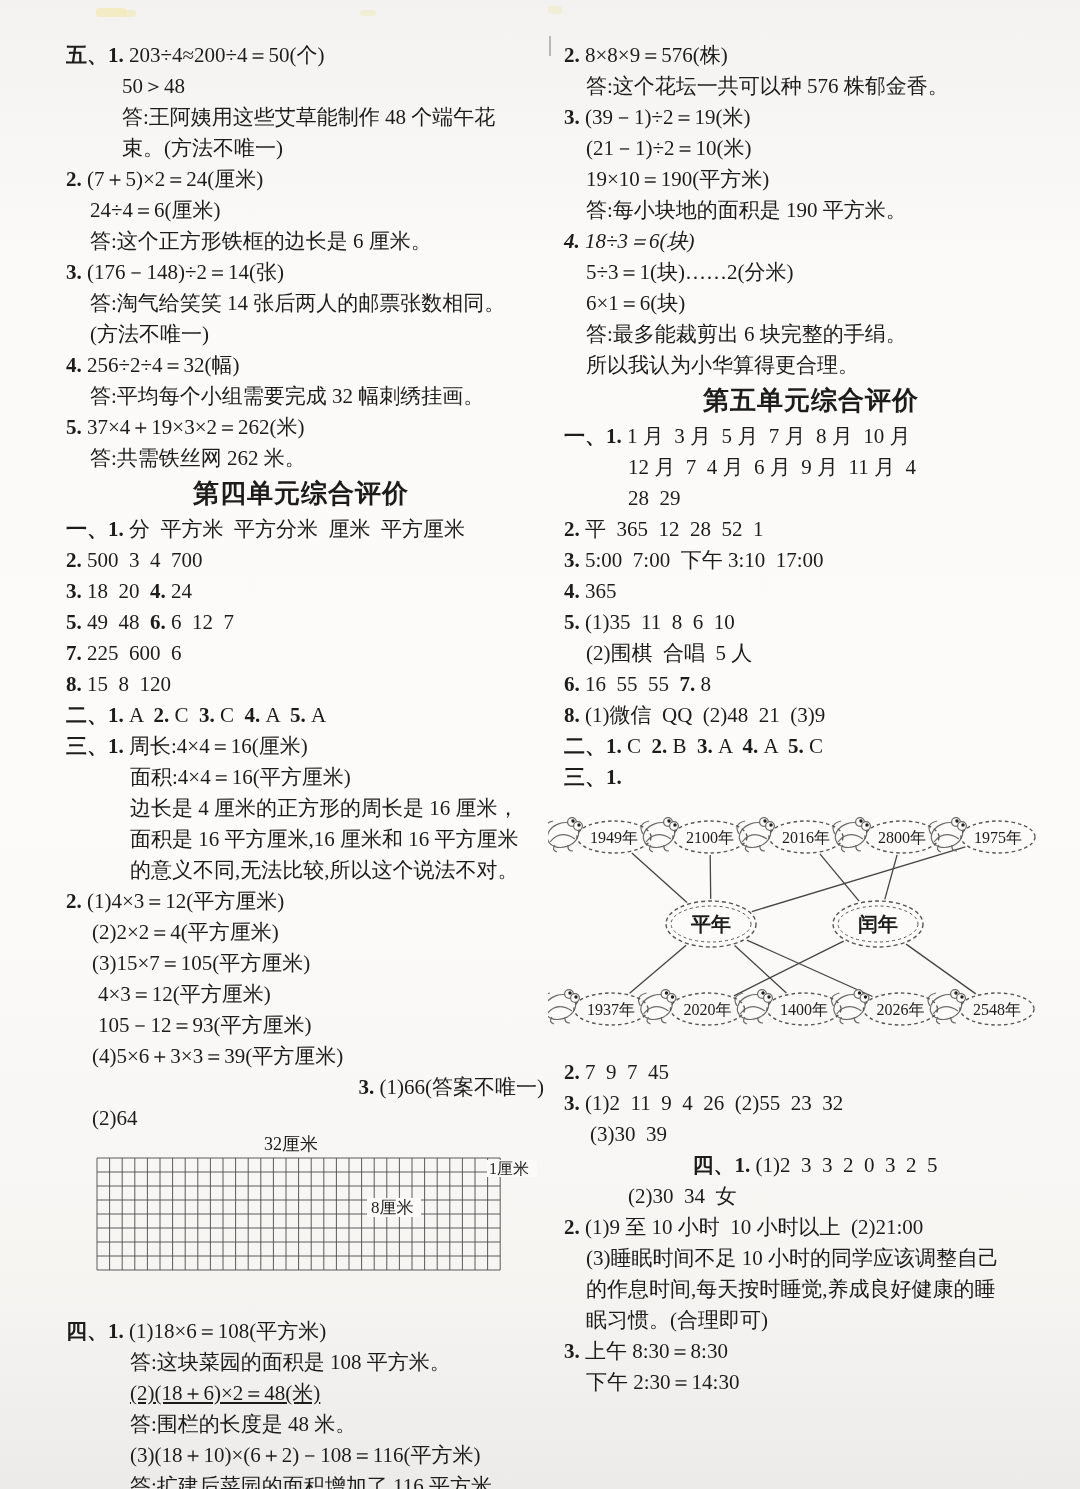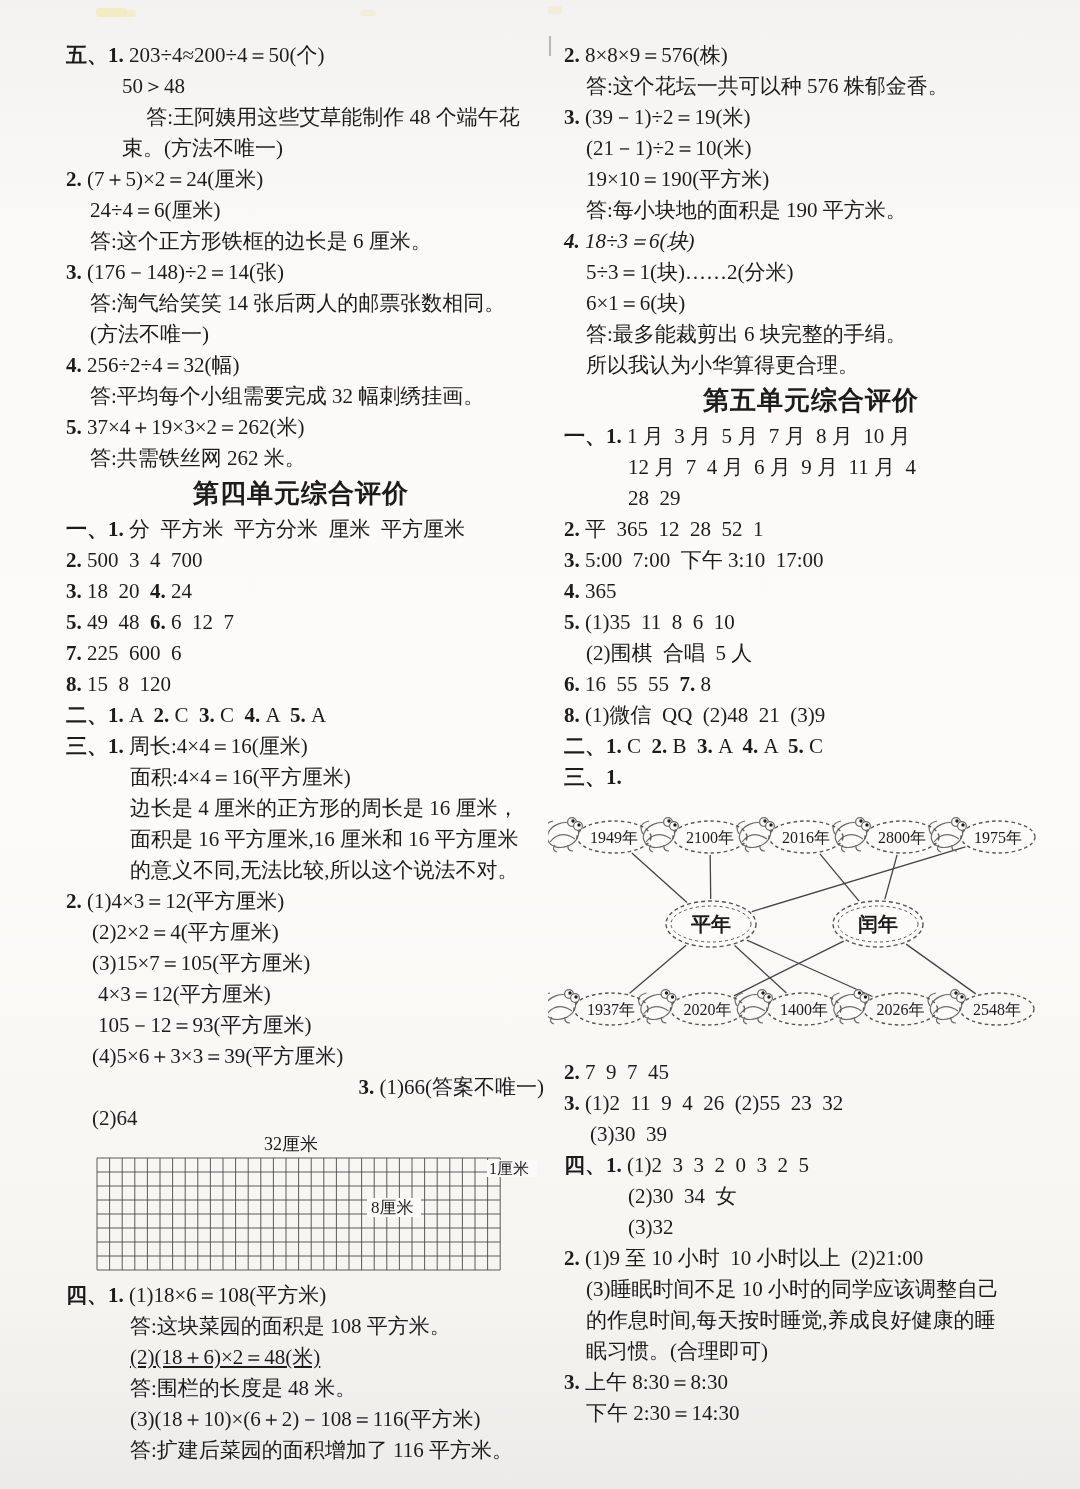--- a/index.html
+++ b/index.html
@@ -24,21 +24,21 @@
 
 <div class="artifact" style="left:96px;top:8px;width:30px;height:9px;background:#f0e6a0;opacity:.55;"></div>
 <div class="artifact" style="left:124px;top:10px;width:12px;height:7px;background:#f0e6a0;opacity:.45;"></div>
 <div class="artifact" style="left:360px;top:10px;width:16px;height:6px;background:#efe7b0;opacity:.4;"></div>
 <div class="artifact" style="left:548px;top:6px;width:14px;height:8px;background:#efe7b0;opacity:.4;"></div>
 <div class="artifact" style="left:549px;top:36px;width:2px;height:20px;background:#b9b7b3;border-radius:0;"></div>
 
 <div id="left-col" class="col">
     <div class="line" style="padding-left: 8px;"><span class="b">五、1. </span><span>203÷4≈200÷4＝50(个)</span></div>
     <div class="line" style="padding-left: 64px;"><span>50＞48</span></div>
-    <div class="line" style="padding-left: 64px; text-align: center;"><span>答:王阿姨用这些艾草能制作 48 个端午花</span></div>
+    <div class="line" style="padding-left: 64px;"><span>答:王阿姨用这些艾草能制作 48 个端午花</span></div>
     <div class="line" style="padding-left: 64px;"><span>束。(方法不唯一)</span></div>
     <div class="line" style="padding-left: 8px;"><span class="b">2. </span><span>(7＋5)×2＝24(厘米)</span></div>
     <div class="line" style="padding-left: 32px;"><span>24÷4＝6(厘米)</span></div>
     <div class="line" style="padding-left: 32px;"><span>答:这个正方形铁框的边长是 6 厘米。</span></div>
     <div class="line" style="padding-left: 8px;"><span class="b">3. </span><span>(176－148)÷2＝14(张)</span></div>
     <div class="line" style="padding-left: 32px;"><span>答:淘气给笑笑 14 张后两人的邮票张数相同。</span></div>
     <div class="line" style="padding-left: 32px;"><span>(方法不唯一)</span></div>
     <div class="line" style="padding-left: 8px;"><span class="b">4. </span><span>256÷2÷4＝32(幅)</span></div>
     <div class="line" style="padding-left: 32px;"><span>答:平均每个小组需要完成 32 幅刺绣挂画。</span></div>
     <div class="line" style="padding-left: 8px;"><span class="b">5. </span><span>37×4＋19×3×2＝262(米)</span></div>
@@ -109,21 +109,21 @@
           <line x1="2" y1="94" x2="405.2" y2="94"></line>
           <line x1="2" y1="108" x2="405.2" y2="108"></line>
           <line x1="2" y1="122" x2="405.2" y2="122"></line>
           <line x1="2" y1="136" x2="405.2" y2="136"></line>
         </g>
     <rect x="392" y="26" width="50" height="17" fill="#fbfaf8"></rect>
     <text x="394" y="40" font-size="16" fill="#1c1c1c">1厘米</text>
     <rect x="272" y="64" width="54" height="19" fill="#fbfaf8"></rect>
     <text x="276" y="79" font-size="17" fill="#1c1c1c">8厘米</text>
   </svg></div>
-    <div class="line" style="padding-left: 8px;"><span class="b">四、1. </span><span>(1)18×6＝108(平方米)</span></div>
+    <div class="line" style="padding-left: 8px; margin-top: 36px;"><span class="b">四、1. </span><span>(1)18×6＝108(平方米)</span></div>
     <div class="line" style="padding-left: 72px;"><span>答:这块菜园的面积是 108 平方米。</span></div>
     <div class="line" style="padding-left: 72px; text-decoration: underline;"><span>(2)(18＋6)×2＝48(米)</span></div>
     <div class="line" style="padding-left: 72px;"><span>答:围栏的长度是 48 米。</span></div>
     <div class="line" style="padding-left: 72px;"><span>(3)(18＋10)×(6＋2)－108＝116(平方米)</span></div>
     <div class="line" style="padding-left: 72px;"><span>答:扩建后菜园的面积增加了 116 平方米。</span></div>
   </div>
 <div id="right-col" class="col">
     <div class="line" style="padding-left: 8px;"><span class="b">2. </span><span>8×8×9＝576(株)</span></div>
     <div class="line" style="padding-left: 30px;"><span>答:这个花坛一共可以种 576 株郁金香。</span></div>
     <div class="line" style="padding-left: 8px;"><span class="b">3. </span><span>(39－1)÷2＝19(米)</span></div>
@@ -309,22 +309,21 @@
         </g>
         <g>
       <ellipse cx="330" cy="127" rx="45" ry="23" fill="#fcfbf9" stroke="#555" stroke-width="1.4" stroke-dasharray="4 3"></ellipse>
       <ellipse cx="330" cy="127" rx="40" ry="18" fill="none" stroke="#555" stroke-width="1" stroke-dasharray="3 3"></ellipse>
       <text x="330" y="134" font-size="20" font-weight="bold" text-anchor="middle" fill="#1c1c1c">闰年</text>
         </g>
   </svg></div>
     <div class="line" style="padding-left: 8px;"><span class="b">2. </span><span>7  9  7  45</span></div>
     <div class="line" style="padding-left: 8px;"><span class="b">3. </span><span>(1)2  11  9  4  26  (2)55  23  32</span></div>
     <div class="line" style="padding-left: 34px;"><span>(3)30  39</span></div>
-    <div class="line" style="padding-left: 8px;"><span class="b">四、1. </span><span>(1)2  3  3  2  0  3  2  5</span></div>
+    <div class="line" style="padding-left: 8px; text-align: center;"><span class="b">四、1. </span><span>(1)2  3  3  2  0  3  2  5</span></div>
     <div class="line" style="padding-left: 72px;"><span>(2)30  34  女</span></div>
-    <div class="line" style="padding-left: 72px;"><span>(3)32</span></div>
     <div class="line" style="padding-left: 8px;"><span class="b">2. </span><span>(1)9 至 10 小时  10 小时以上  (2)21:00</span></div>
     <div class="line" style="padding-left: 30px;"><span>(3)睡眠时间不足 10 小时的同学应该调整自己</span></div>
     <div class="line" style="padding-left: 30px;"><span>的作息时间,每天按时睡觉,养成良好健康的睡</span></div>
     <div class="line" style="padding-left: 30px;"><span>眠习惯。(合理即可)</span></div>
     <div class="line" style="padding-left: 8px;"><span class="b">3. </span><span>上午 8:30＝8:30</span></div>
     <div class="line" style="padding-left: 30px;"><span>下午 2:30＝14:30</span></div>
   </div>
 
 </body></html>

